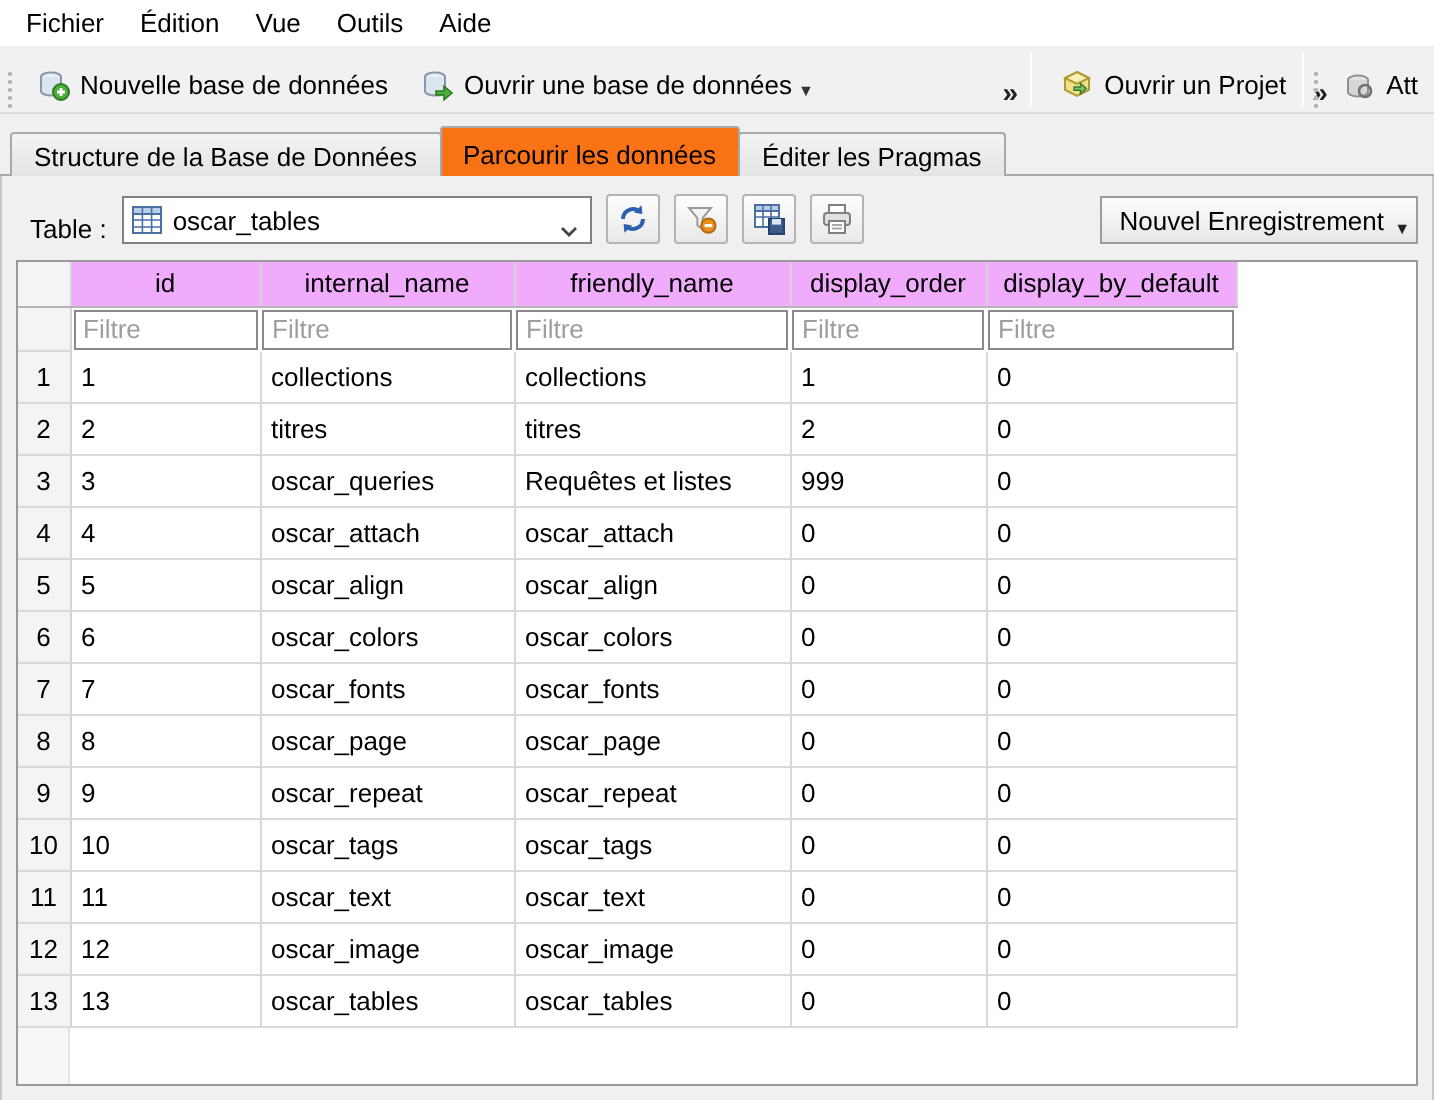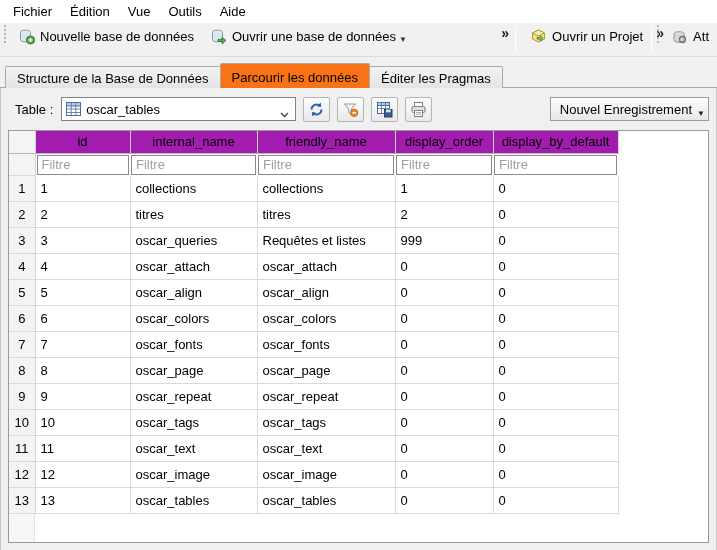--- a/index.html
+++ b/index.html
@@ -9,21 +9,21 @@
     font-size:13px; color:#000; background:#f0f0f0; overflow:hidden;
   }
   .app { width:717px; height:550px; display:flex; flex-direction:column; }
 
   
   .menubar { background:#ffffff; height:23px; display:flex; align-items:center; padding-left:4px; flex:0 0 auto; }
   .menu-item { padding:3px 9px; cursor:default; }
 
   
   .toolbar { background:#f1f1f1; height:34px; display:flex; align-items:stretch; border-bottom:1px solid #dcdcdc; flex:0 0 auto; overflow:hidden; }
-  .tb-section { display:flex; align-items:flex-start; }
+  .tb-section { display:flex; align-items:flex-end; }
   .tb-handle { width:5px; height:22px; margin:0 3px 0 2px;
     background-image:radial-gradient(circle, #b5b5b5 1px, transparent 1.2px);
     background-size:4px 4px; background-position:1px 1px; }
   .tb-sep { width:1px; background:#c9c9c9; margin:3px 1px; border-right:1px solid #ffffff; }
   .tb-btn { display:flex; align-items:center; gap:5px; padding:4px 7px; border:1px solid transparent; border-radius:2px; background:transparent; font-size:13px; cursor:default; white-space:nowrap; }
   .tb-caret { font-size:8px; color:#333; align-self:flex-end; margin-left:-2px; padding-bottom:1px; }
   .tb-overflow { font-size:14px; font-weight:bold; color:#222; padding:2px 5px; cursor:default; }
   .sec1 { width:524px; } .sec1 .spacer { flex:1; }
   .sec2 { width:133px; } .sec2 .spacer { flex:1; }
   .sec3 { flex:1; }
@@ -35,38 +35,38 @@
   .tabbar:after { content:""; position:absolute; left:0; right:0; bottom:0; height:1px; background:#a9a9a9; }
   .tab { position:relative; padding:4px 11px 5px 11px; border:1px solid #a9a9a9; border-bottom:none;
     background:linear-gradient(#f3f3f3,#e4e4e4); margin-right:-1px; height:22px;
     border-radius:2px 2px 0 0; white-space:nowrap; cursor:default; }
   .tab.active { background:#f97316; height:25px; padding-top:6px; z-index:2; }
   .tab:not(.active) { z-index:1; margin-top:3px; }
 
   
   .content { flex:1; background:#f0f0f0; border-left:1px solid #c8c8c8; border-right:1px solid #c8c8c8; padding:8px 7px 7px 7px; display:flex; flex-direction:column; min-height:0; }
 
-  .controls { display:flex; align-items:center; height:26px; margin:0 0 8px 7px; flex:0 0 auto; }
+  .controls { display:flex; align-items:flex-end; height:26px; margin:0 0 8px 7px; flex:0 0 auto; }
   .table-label { margin-right:8px; }
   .combo { width:235px; height:24px; background:#fff; border:1px solid #828282; display:flex; align-items:center; padding:0 6px 0 4px; gap:5px; cursor:default; }
   .combo-text { flex:1; white-space:nowrap; overflow:hidden; }
   .combo-arrow { width:9px; height:6px; flex:0 0 auto; }
   .toolbtn { width:27px; height:25px; margin-left:7px; border:1px solid #b4b4b4; border-radius:2px;
     background:linear-gradient(#fdfdfd,#e9e9e9); display:flex; align-items:center; justify-content:center; cursor:default; }
   .controls .spacer { flex:1; }
   .newrec-btn { position:relative; height:24px; border:1px solid #9c9c9c; border-radius:0;
     background:linear-gradient(#fdfdfd,#e7e7e7); padding:3px 16px 3px 9px; font-size:13px; white-space:nowrap; cursor:default; }
   .newrec-caret { position:absolute; right:3px; bottom:2px; font-size:8px; color:#222; }
 
   
   .gridbox { flex:1; border:1px solid #9a9a9a; background:#fff; overflow:hidden; position:relative; min-height:0; }
   .gridbox .gutterstrip { position:absolute; left:0; top:0; bottom:0; width:26px; background:#f6f6f6; border-right:1px solid #e3e3e3; }
   table.grid { border-collapse:collapse; table-layout:fixed; position:relative; }
   table.grid td, table.grid th { font-weight:normal; font-size:13px; height:22px; overflow:hidden; white-space:nowrap; }
-  th.colhead { text-align:center; border-right:1px solid #d4d4d4; border-bottom:1px solid #b5b5b5; background:#a21caf; }
+  th.colhead { text-align:center; border-right:1px solid #d4d4d4; border-bottom:1px solid #b5b5b5; background:#f0abfc; }
   th.gut, td.gut { background:#f4f4f4; border-right:1px solid #d4d4d4; border-bottom:1px solid #d9d9d9; text-align:center; color:#000; }
   th.gut { border-bottom:1px solid #b5b5b5; }
   td.filtercell { border-right:0; padding:1px 1px; }
   .filterbox { width:100%; height:20px; border:1px solid #8a8a8a; background:#fff; font-family:"Liberation Sans",sans-serif;
     font-size:13px; padding:0 4px; color:#000000; outline:none; }
   .filterbox::placeholder { color:#9e9e9e; opacity:1; }
   td.cell { border-right:1px solid #d9d9d9; border-bottom:1px solid #d9d9d9; padding:0 5px; height:26px; }
   td.filler, th.filler { border:none; background:#fff; }
   tr.datarow td.gut { height:26px; }
 </style>

